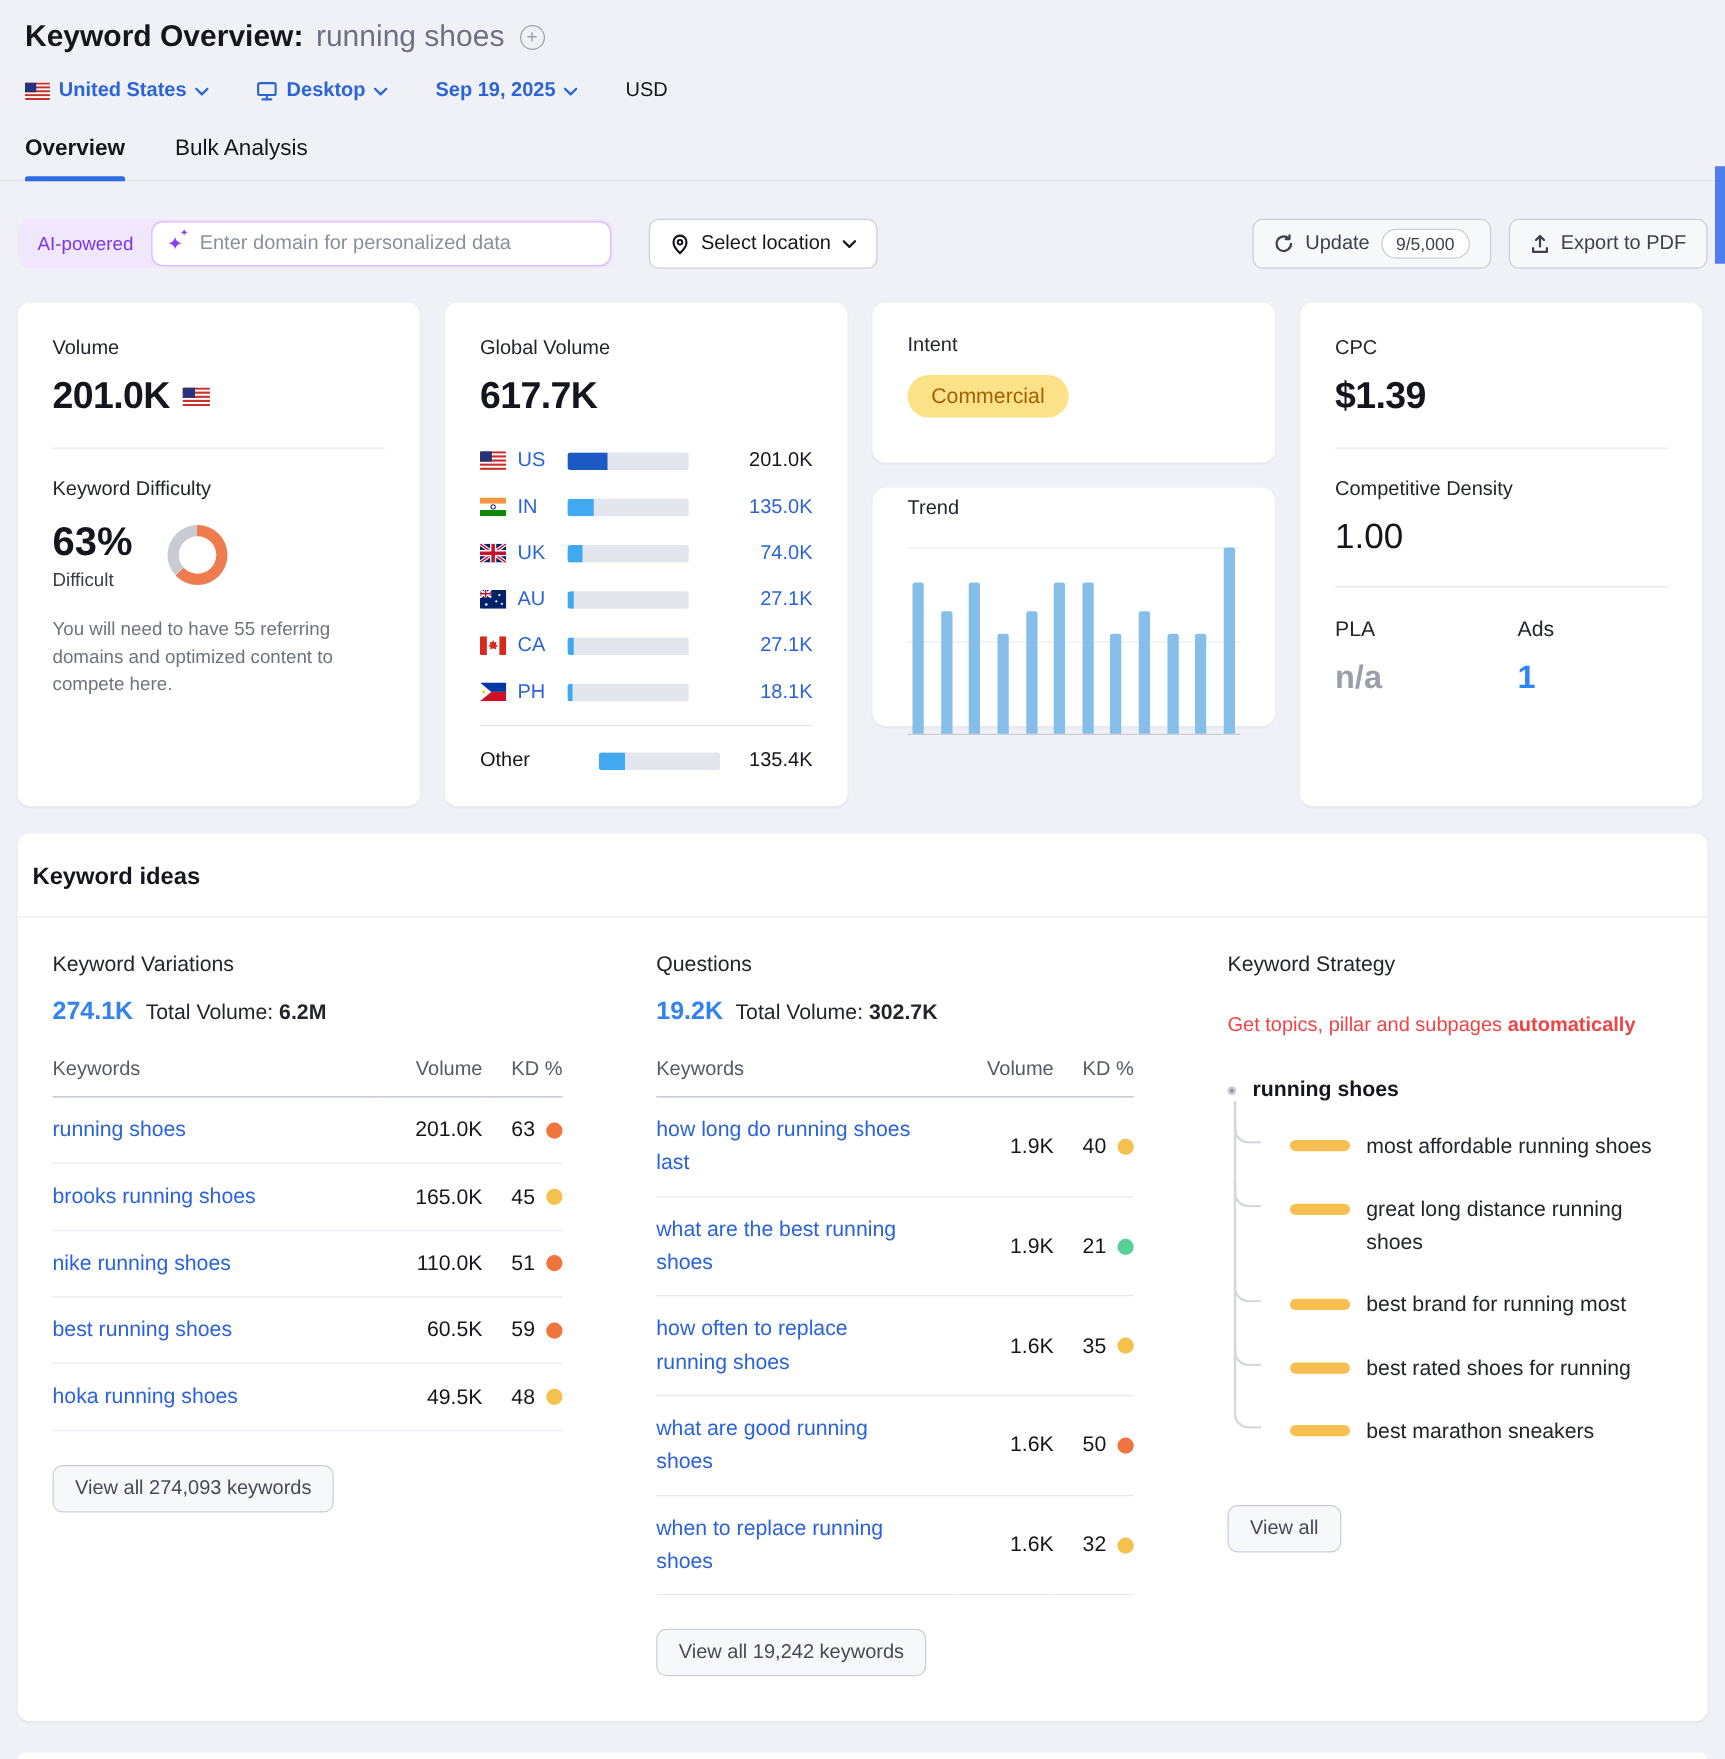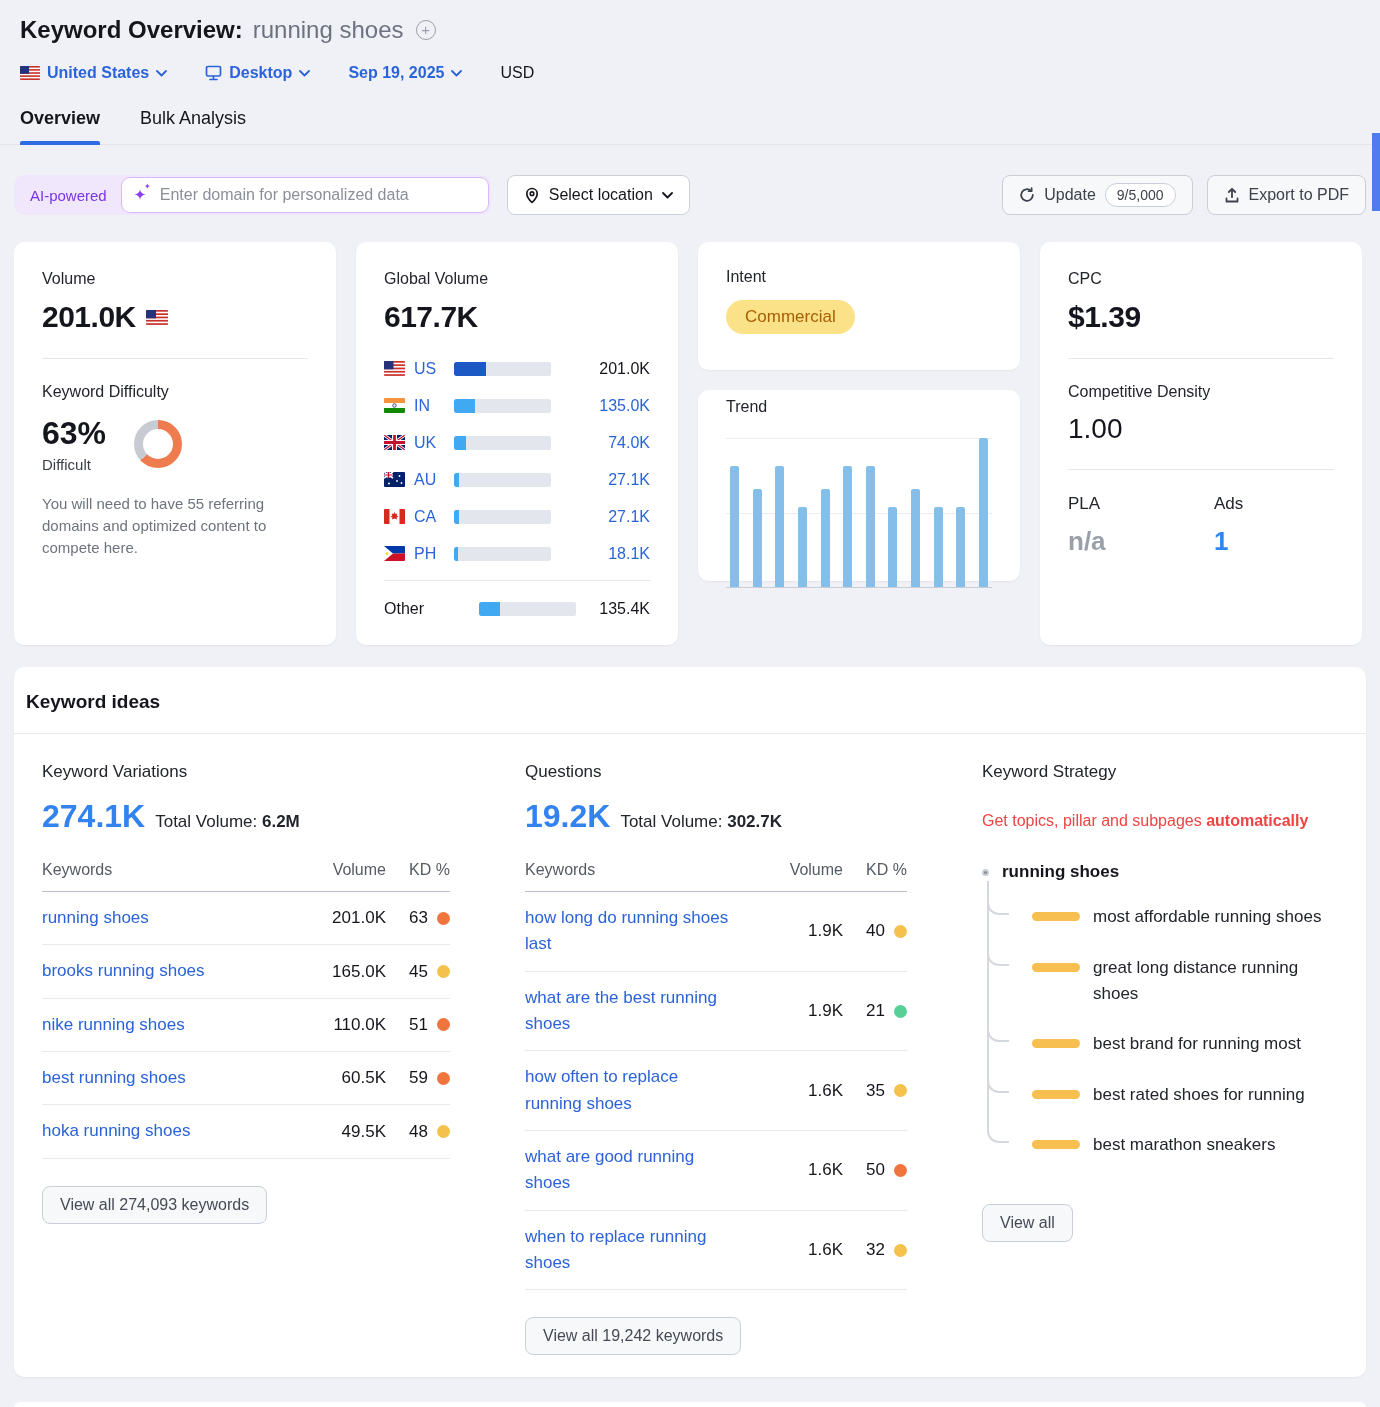--- a/index.html
+++ b/index.html
@@ -30,21 +30,21 @@
 
   .tabs-row { margin-top:26px; position:relative; padding:0; }
   .tabs-row .tabs-border { position:absolute; left:-20px; right:-20px; bottom:0; height:1px; background:#E2E4EA; }
   .tabs { display:flex; gap:40px; padding-left:0; }
   .tab { font-size:18px; padding-bottom:16px; cursor:pointer; position:relative; color:#15161D; }
   .tab.active { font-weight:bold; }
   .tab.active::after { content:''; position:absolute; left:0; right:0; bottom:0; height:4px; background:#2E6BE5; border-radius:2px 2px 0 0; z-index:2;}
 
   
   .toolbar { margin:30px 14px 0; display:flex; justify-content:space-between; align-items:center; }
-  .toolbar-left { display:flex; align-items:center; gap:16px; }
+  .toolbar-left { display:flex; align-items:center; gap:28px; }
   .ai-wrap {
     display:flex; align-items:center; background:#F1E7FD; border-radius:10px; padding:2px; height:40px;
   }
   .ai-badge { color:#7A35E8; font-size:15px; font-weight:500; padding:0 14px; }
   .domain-input-wrap {
     display:flex; align-items:center; background:#fff; border:1px solid #D9B8F9; border-radius:9px;
     height:36px; width:368px; padding:0 12px; gap:8px;
   }
   .sparkle { color:#8B3DF0; font-size:15px; position:relative; width:18px; }
   .sparkle .s2 { position:absolute; font-size:8px; top:-4px; right:1px; }
@@ -111,21 +111,21 @@
   .ideas-card { margin:22px 14px 0; background:#fff; border-radius:10px; box-shadow:0 1px 2px rgba(16,24,40,.05); height:710px; overflow:hidden; }
   .ideas-header { padding:24px 12px 20px; }
   .ideas-title { font-size:19px; font-weight:bold; }
   .ideas-divider { height:1px; background:#E8EAEF; }
   .ideas-body { padding:28px 28px 0; display:flex; justify-content:space-between; }
   .col-variations { width:408px; }
   .col-questions { width:382px; }
   .col-strategy { width:356px; }
   .col-title { font-size:17px; color:#23252C; }
   .col-counts { margin-top:16px; display:flex; align-items:baseline; gap:10px; }
-  .count-big { font-size:32px; font-weight:bold; color:#3282EF; }
+  .count-big { font-size:20px; font-weight:bold; color:#3282EF; }
   .total-label { font-size:17px; color:#23252C; }
   .total-value { font-weight:bold; }
 
   table.kw-table { width:100%; border-collapse:collapse; margin-top:26px; }
   .kw-table th { font-size:16px; font-weight:normal; color:#555A63; text-align:left; padding:0 0 12px; border-bottom:1px solid #B9BEC8; }
   .kw-table th.num { text-align:right; }
   .kw-table td { border-bottom:1px solid #E7E9EE; padding:13px 0; font-size:17px; vertical-align:middle; }
   .kw-link { color:#2A63D9; cursor:pointer; line-height:1.55; display:inline-block; max-width:210px; }
   .col-variations .kw-link { max-width:215px; }
   td.vol { text-align:right; color:#15161D; width:80px; }

